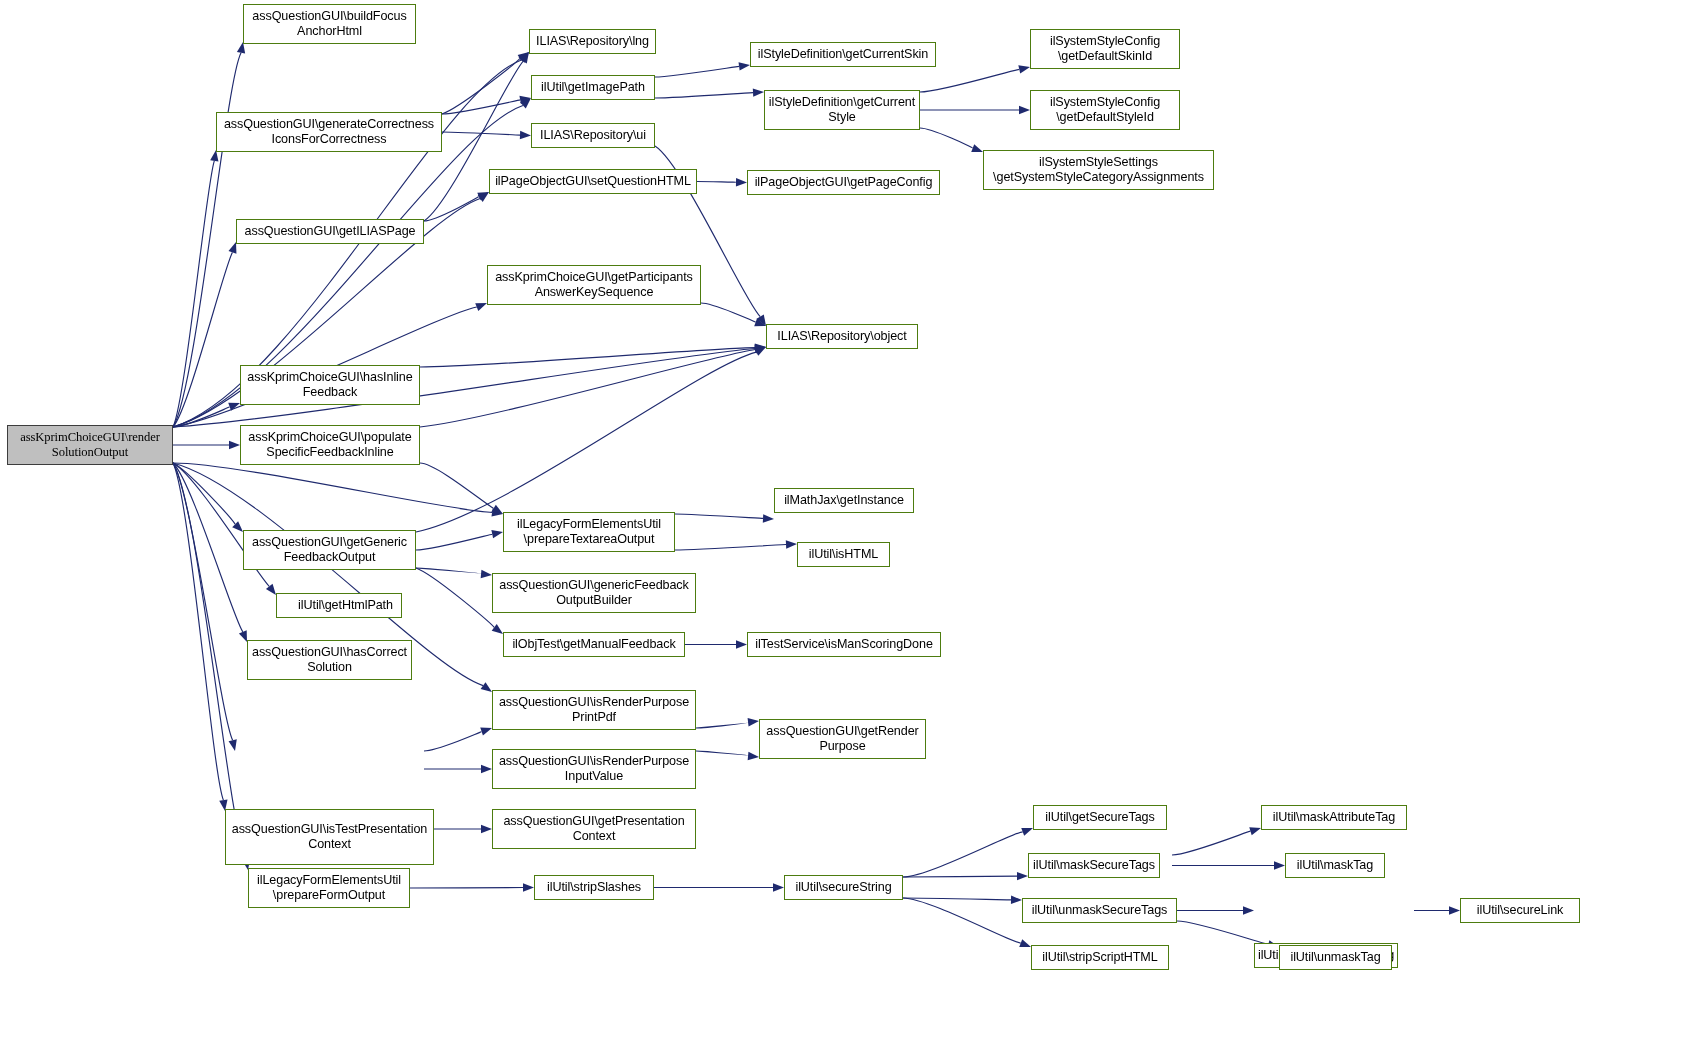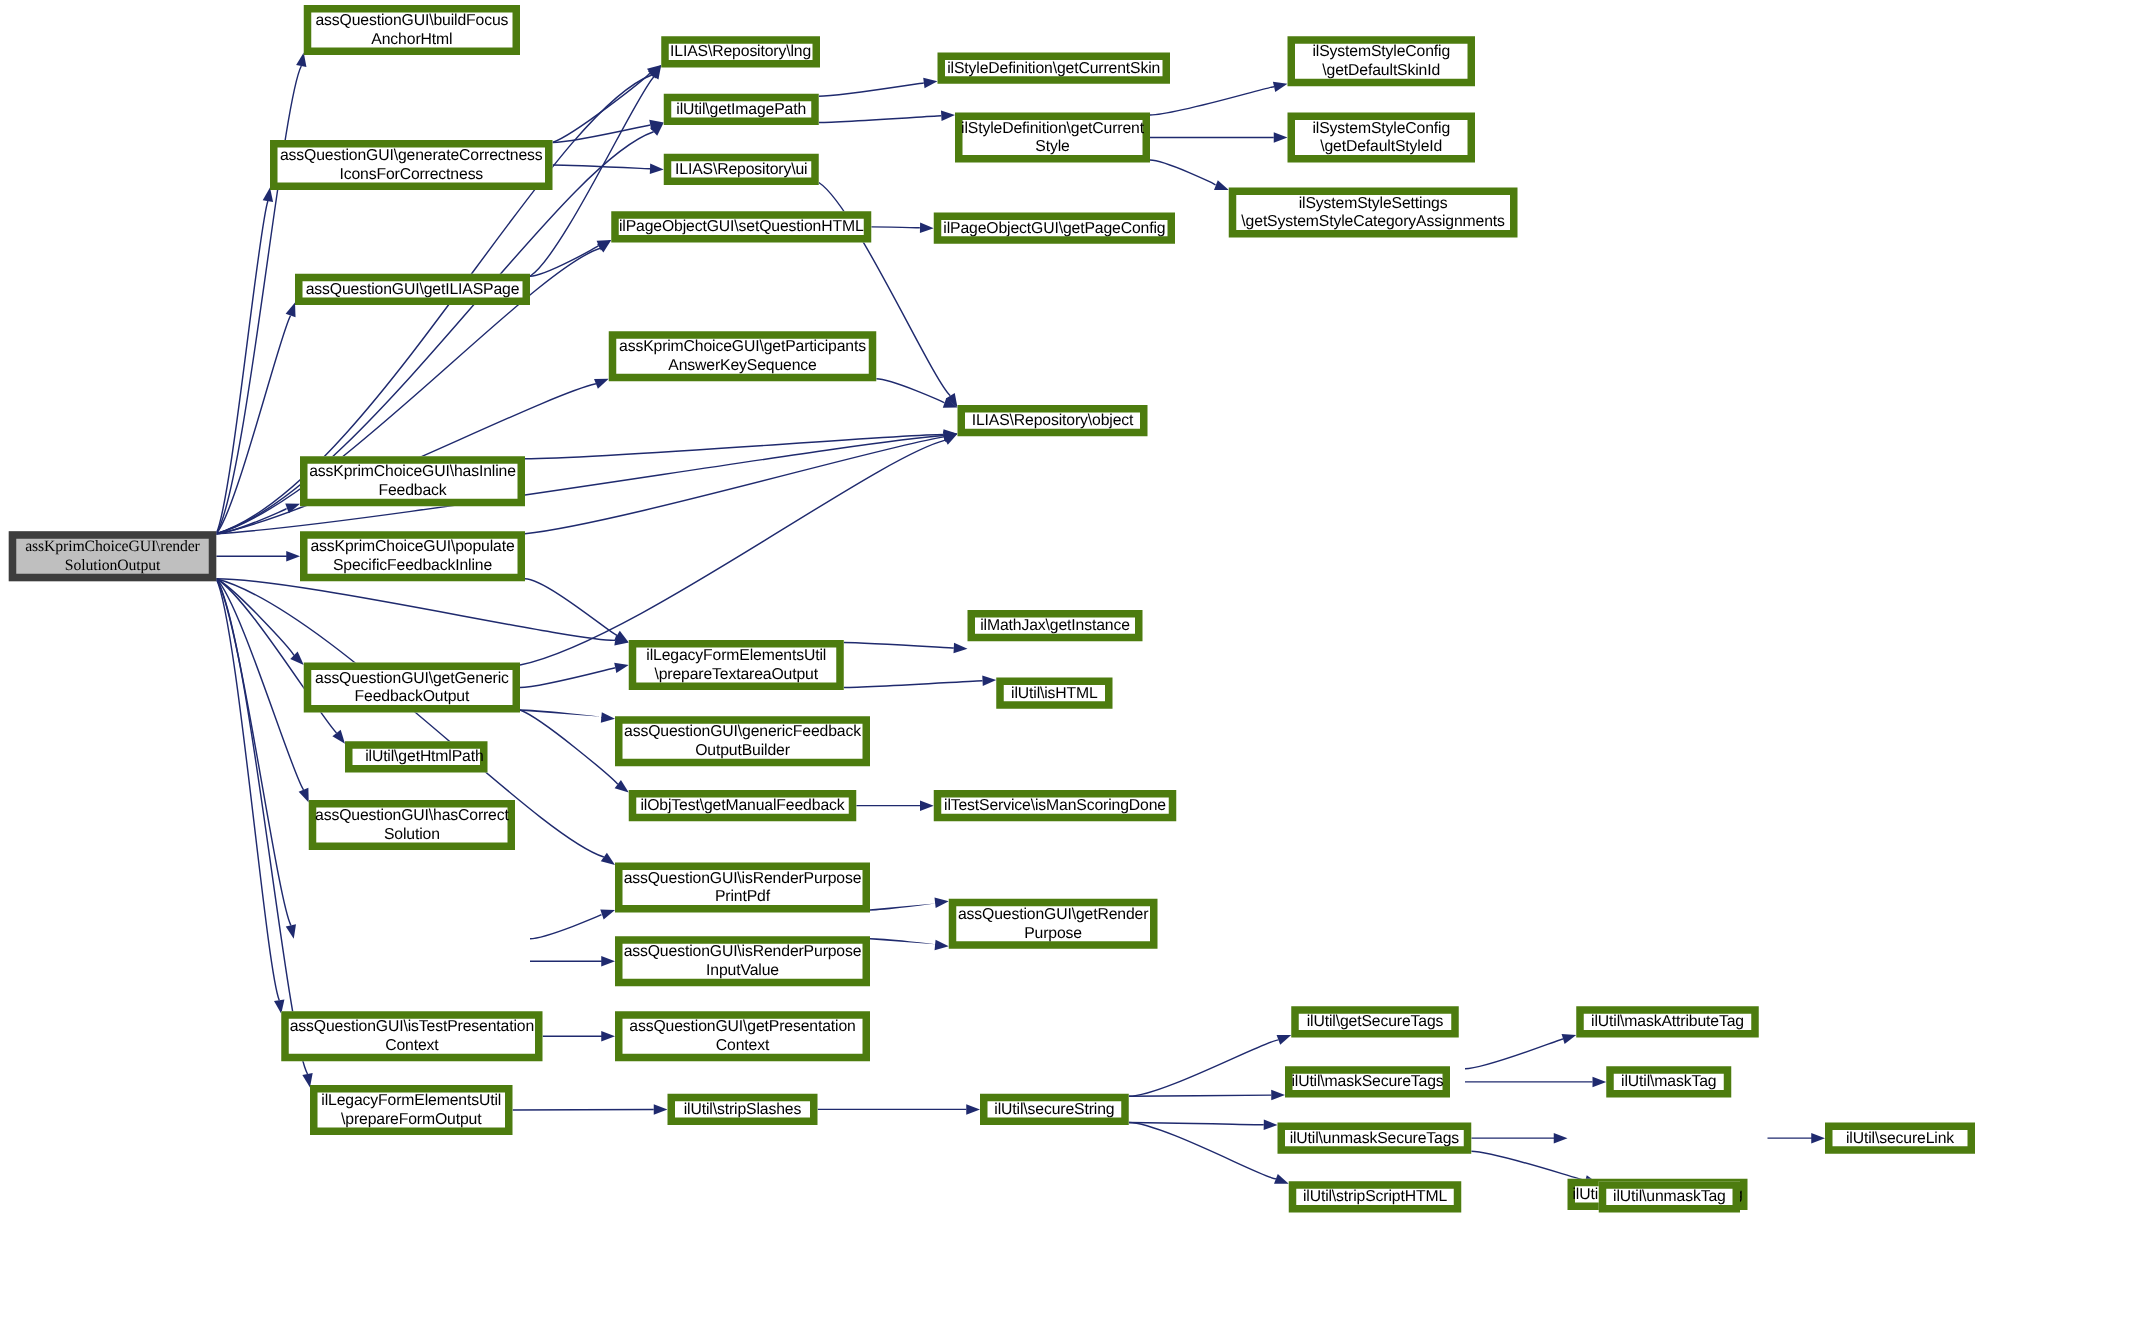--- a/index.html
+++ b/index.html
@@ -19,21 +19,21 @@
   #edge-layer {
     position: absolute;
     left: 0; top: 0;
     width: 1703px;
     height: 1059px;
     pointer-events: none;
   }
   .node {
     position: absolute;
     box-sizing: border-box;
-    border: 6px solid #4d7c0f;
+    border: 1px solid #4d7c0f;
     background: #ffffff;
     color: #000000;
     display: flex;
     align-items: center;
     justify-content: center;
     text-align: center;
     font-size: 12.6px;
     line-height: 15px;
     letter-spacing: -0.1px;
     white-space: pre-line;
@@ -204,32 +204,32 @@
     <div class="node" style="left: 983px; top: 150px; width: 231px; height: 40px;">ilSystemStyleSettings
 \getSystemStyleCategoryAssignments</div>
     <div class="node" style="left: 503px; top: 512px; width: 172px; height: 40px;">ilLegacyFormElementsUtil
 \prepareTextareaOutput</div>
     <div class="node" style="left: 243px; top: 530px; width: 173px; height: 40px;">assQuestionGUI\getGeneric
 FeedbackOutput</div>
     <div class="node" style="left: 774px; top: 488px; width: 140px; height: 25px;">ilMathJax\getInstance</div>
     <div class="node" style="left: 797px; top: 542px; width: 93px; height: 25px;">ilUtil\isHTML</div>
     <div class="node" style="left: 492px; top: 573px; width: 204px; height: 40px;">assQuestionGUI\genericFeedback
 OutputBuilder</div>
-    <div class="node" style="left: 276px; top: 593px; width: 114px; height: 25px; padding-left: 16px;">ilUtil\getHtmlPath</div>
+    <div class="node" style="left: 276px; top: 593px; width: 126px; height: 25px; padding-left: 16px;">ilUtil\getHtmlPath</div>
     <div class="node" style="left: 503px; top: 632px; width: 182px; height: 25px;">ilObjTest\getManualFeedback</div>
     <div class="node" style="left: 747px; top: 632px; width: 194px; height: 25px;">ilTestService\isManScoringDone</div>
     <div class="node" style="left: 247px; top: 640px; width: 165px; height: 40px;">assQuestionGUI\hasCorrect
 Solution</div>
     <div class="node" style="left: 492px; top: 690px; width: 204px; height: 40px;">assQuestionGUI\isRenderPurpose
 PrintPdf</div>
     <div class="node" style="left: 759px; top: 719px; width: 167px; height: 40px;">assQuestionGUI\getRender
 Purpose</div>
     <div class="node" style="left: 492px; top: 749px; width: 204px; height: 40px;">assQuestionGUI\isRenderPurpose
 InputValue</div>
-    <div class="node" style="left: 225px; top: 809px; width: 209px; height: 40px;">assQuestionGUI\isTestPresentation
+    <div class="node" style="left: 225px; top: 809px; width: 209px; height: 56px;">assQuestionGUI\isTestPresentation
 Context</div>
     <div class="node" style="left: 492px; top: 809px; width: 204px; height: 40px;">assQuestionGUI\getPresentation
 Context</div>
     <div class="node" style="left: 248px; top: 868px; width: 162px; height: 40px;">ilLegacyFormElementsUtil
 \prepareFormOutput</div>
     <div class="node" style="left: 534px; top: 875px; width: 120px; height: 25px;">ilUtil\stripSlashes</div>
     <div class="node" style="left: 784px; top: 875px; width: 119px; height: 25px;">ilUtil\secureString</div>
     <div class="node" style="left: 1033px; top: 805px; width: 134px; height: 25px;">ilUtil\getSecureTags</div>
     <div class="node" style="left: 1028px; top: 853px; width: 132px; height: 25px;">ilUtil\maskSecureTags</div>
     <div class="node" style="left: 1022px; top: 898px; width: 155px; height: 25px;">ilUtil\unmaskSecureTags</div>

